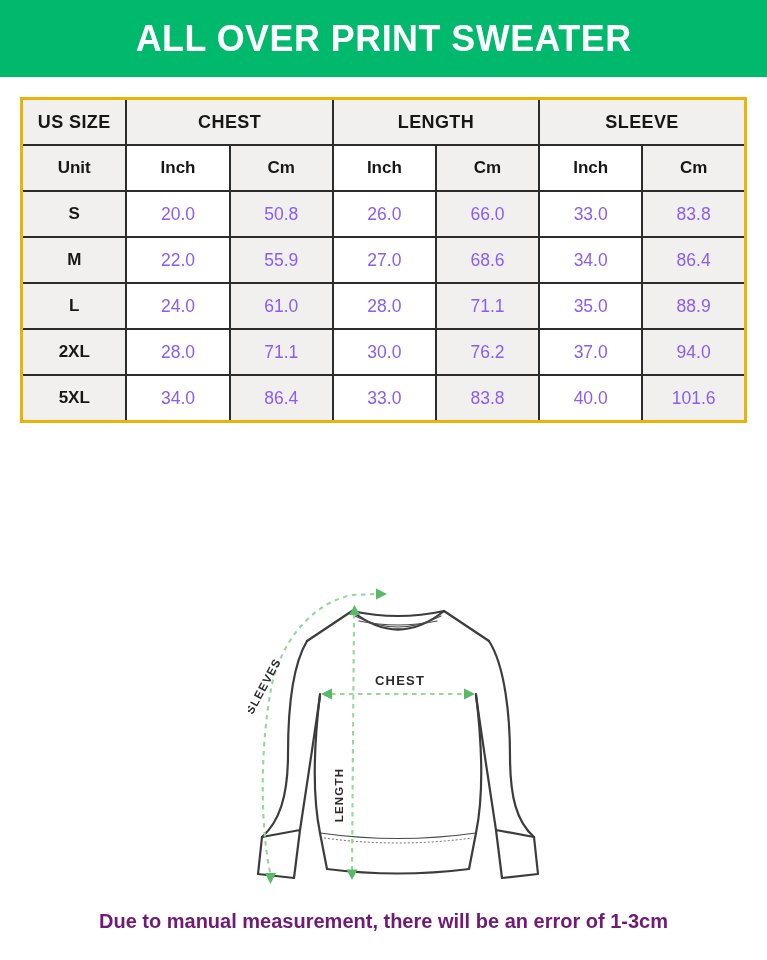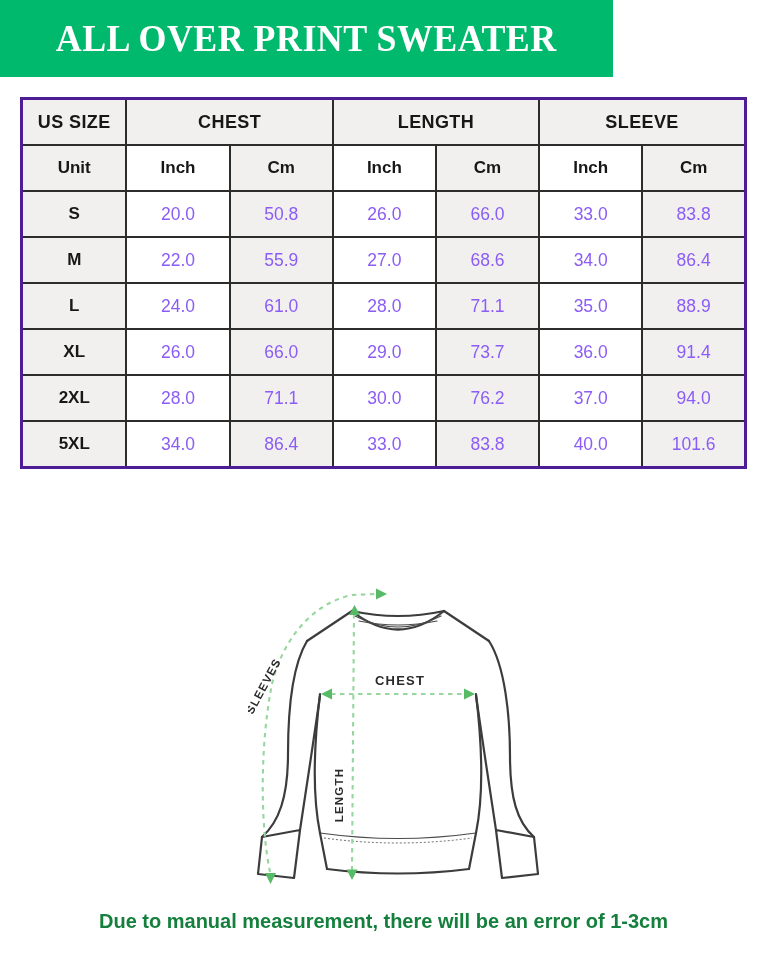--- a/index.html
+++ b/index.html
@@ -3,32 +3,32 @@
 <meta charset="utf-8">
 <style>
   html,body{margin:0;padding:0;}
   body{
     width:767px;height:960px;background:#ffffff;
     font-family:"Liberation Sans", sans-serif;
     position:relative;overflow:hidden;
   }
   
   .banner{
-    position:absolute;top:0;left:0;width:613px;height:77px;
-    display:flex;align-items:center;justify-content:center;font-family:Liberation Serif, serif;
+    position:absolute;top:0;left:0;width:767px;height:77px;
+    display:flex;align-items:center;justify-content:center;
   }
   .banner h1{
     margin:0;color:#ffffff;font-size:37px;font-weight:700;
     letter-spacing:.5px;transform:scaleX(.97);white-space:nowrap;
   }
   
   .size-table{
     position:absolute;top:97px;left:20px;width:727px;
     border-collapse:collapse;table-layout:fixed;
-    border:3px solid #4c1d95;
+    border:3px solid #eab308;
   }
   .size-table th,.size-table td{
     border:2px solid #2c2c2c;height:44px;padding:0;
     text-align:center;vertical-align:middle;
     font-size:17px;color:#171717;
   }
   .size-table thead th{font-weight:700;font-size:17px;}
   .size-table .grp{font-size:18px;letter-spacing:.4px;}
   .size-table tbody th{font-weight:700;}
   .size-table tbody td{font-weight:400;font-size:17.5px;color:#8b5cf6;}
@@ -106,29 +106,20 @@
     <tr>
       <th class="shade">L</th>
       <td class="white">24.0</td>
       <td class="shade">61.0</td>
       <td class="white">28.0</td>
       <td class="shade">71.1</td>
       <td class="white">35.0</td>
       <td class="shade">88.9</td>
     </tr>
     <tr>
-      <th class="shade">XL</th>
-      <td class="white">26.0</td>
-      <td class="shade">66.0</td>
-      <td class="white">29.0</td>
-      <td class="shade">73.7</td>
-      <td class="white">36.0</td>
-      <td class="shade">91.4</td>
-    </tr>
-    <tr>
       <th class="shade">2XL</th>
       <td class="white">28.0</td>
       <td class="shade">71.1</td>
       <td class="white">30.0</td>
       <td class="shade">76.2</td>
       <td class="white">37.0</td>
       <td class="shade">94.0</td>
     </tr>
     <tr>
       <th class="shade">5XL</th>
@@ -189,13 +180,13 @@
 
     <g>
       <path class="measure" d="M 106,30 L 104,286"></path>
       <polygon class="arrow" points="106.5,21 101,31 112,31"></polygon>
       <polygon class="arrow" points="104,296 98.5,285.5 109.5,285.5"></polygon>
       <text class="measure-label" font-size="11.5" text-anchor="middle" transform="rotate(-90 95 211)" x="95" y="211">LENGTH</text>
     </g>
   </svg>
 </div>
 
-<div class="note" style="color: #15803d;">Due to manual measurement, there will be an error of 1-3cm</div>
+<div class="note" style="color: #701a75;">Due to manual measurement, there will be an error of 1-3cm</div>
 
 </body></html>

